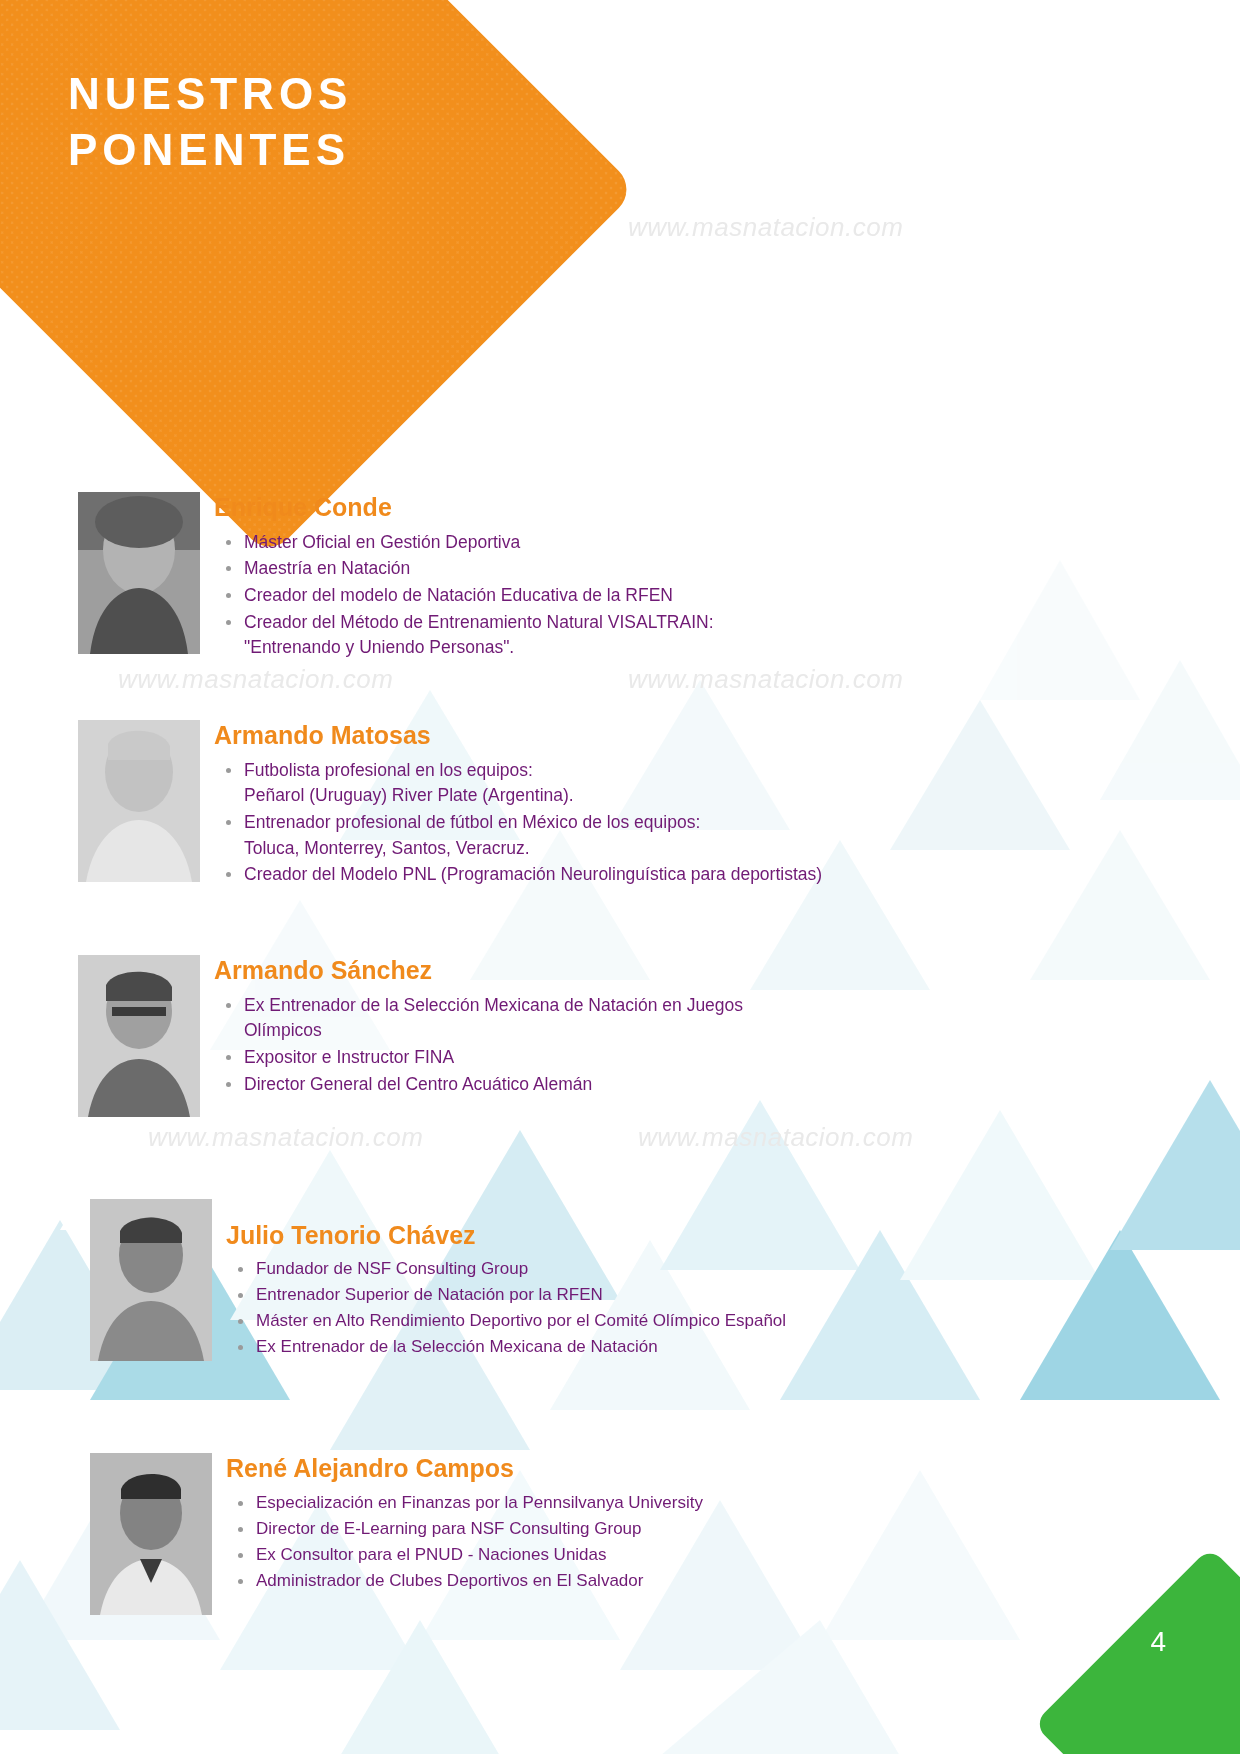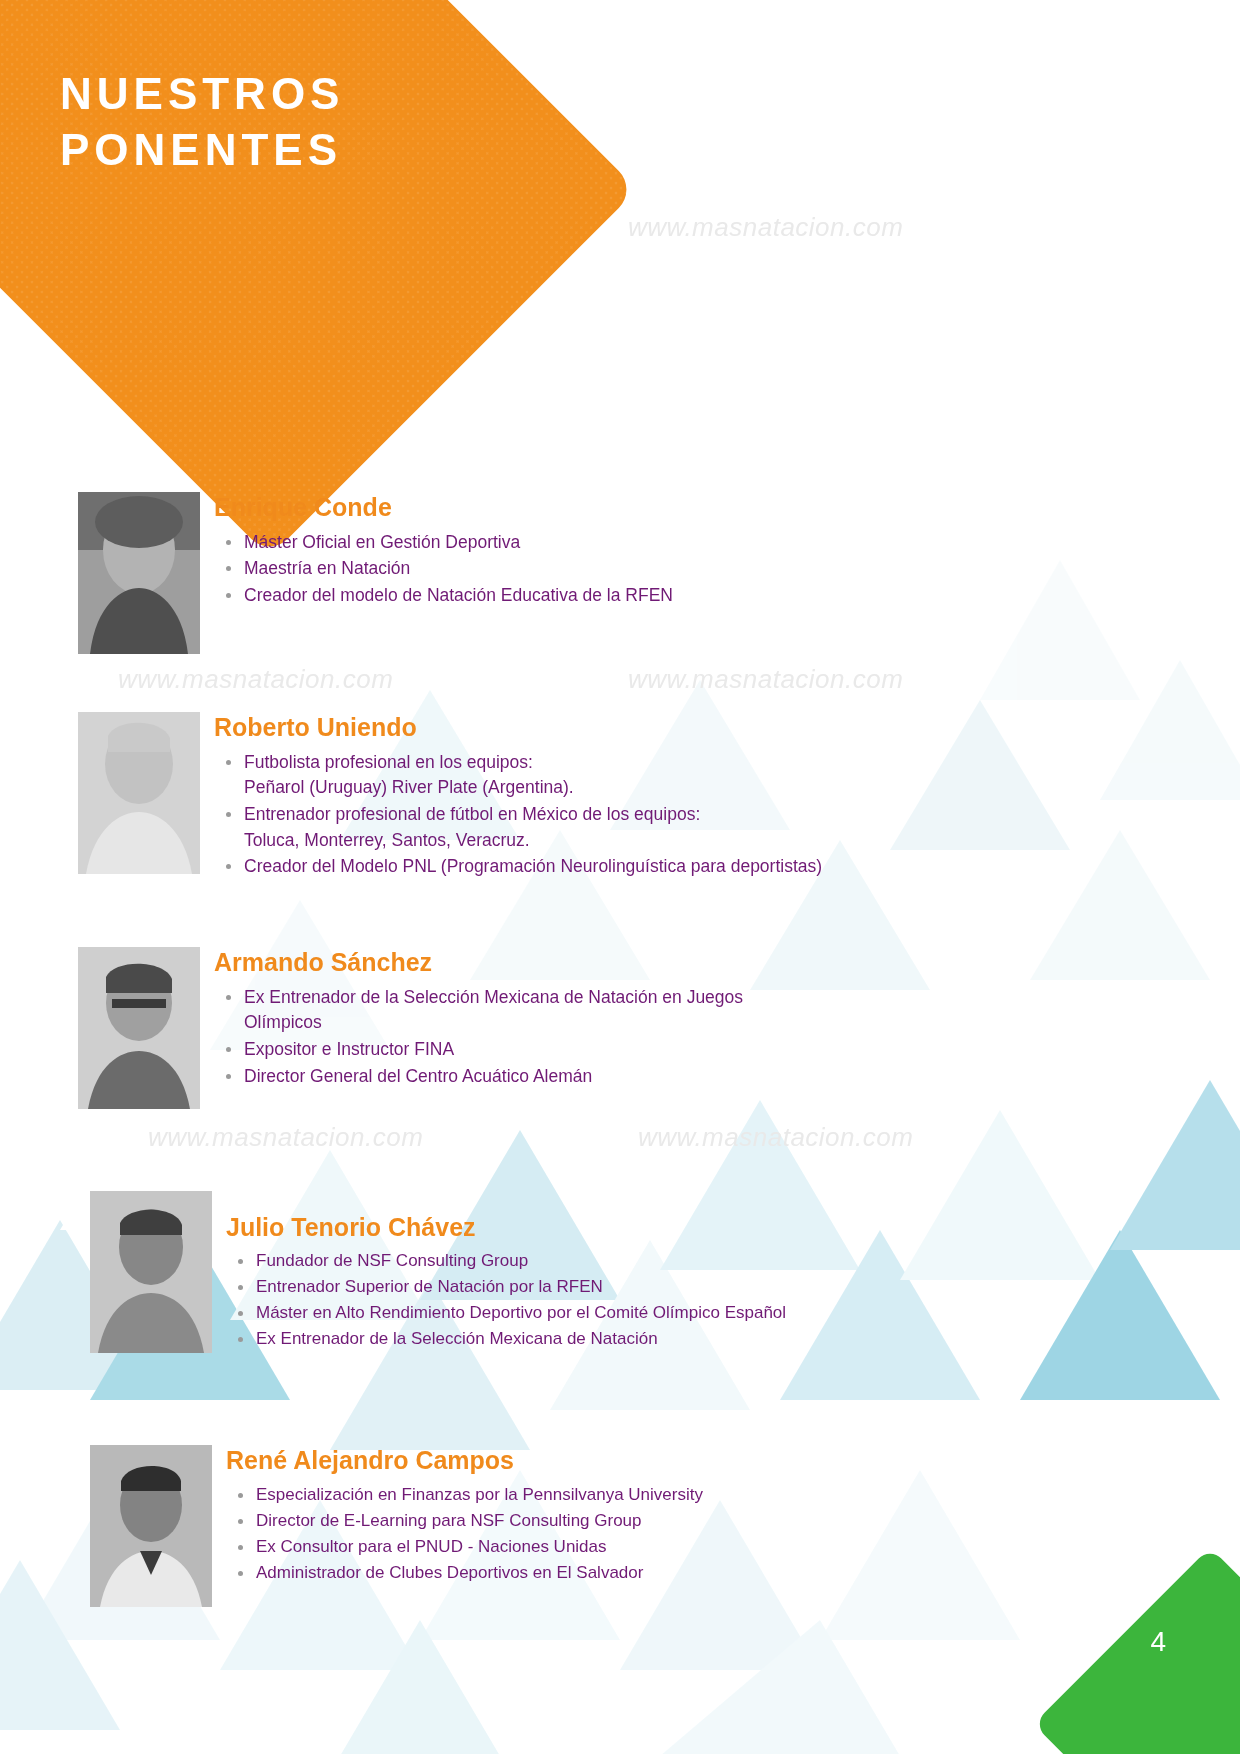--- a/index.html
+++ b/index.html
@@ -40,21 +40,21 @@
     left: 0; top: 0;
     width: 660px;
     height: 520px;
     background-image:
       radial-gradient(rgba(255,255,255,0.10) 1px, transparent 1.2px);
     background-size: 7px 7px;
     border-radius: 26px;
   }
   .header-title {
     position: absolute;
-    left: 60px;
+    left: 68px;
     top: 66px;
     color: #ffffff;
     font-size: 44px;
     font-weight: bold;
     letter-spacing: 5px;
     line-height: 1.28;
     text-transform: uppercase;
     white-space: pre-line;
   }
 
@@ -240,37 +240,39 @@
             <ellipse cx="61" cy="30" rx="44" ry="26" fill="#5d5d5d"></ellipse>
           </svg>
         </div>
       </div>
       <div class="speaker-body">
         <div class="speaker-name">Enrique Conde</div>
         <ul class="bullets">
           <li>Máster Oficial en Gestión Deportiva</li>
           <li>Maestría en Natación</li>
           <li>Creador del modelo de Natación Educativa de la RFEN</li>
+          <li>Creador del Método de Entrenamiento Natural VISALTRAIN:
+"Entrenando y Uniendo Personas".</li>
         </ul>
       </div>
     </div>
 
     <div class="speaker sp-1">
       <div class="photo-wrap">
         <div class="photo">
           <svg class="pg" viewBox="0 0 122 162" preserveAspectRatio="none">
             <rect width="122" height="162" fill="#d3d3cf"></rect>
             <ellipse cx="61" cy="52" rx="34" ry="40" fill="#c8c2b7"></ellipse>
             <path d="M8 162 C16 116 42 100 61 100 C80 100 106 116 114 162 Z" fill="#e6e6e2"></path>
             <path d="M30 24 C38 6 84 6 92 26 L92 40 L30 40 Z" fill="#cfc9be"></path>
           </svg>
         </div>
       </div>
       <div class="speaker-body">
-        <div class="speaker-name">Roberto Uniendo</div>
+        <div class="speaker-name">Armando Matosas</div>
         <ul class="bullets">
           <li>Futbolista profesional en los equipos:
 Peñarol (Uruguay) River Plate (Argentina).</li>
           <li>Entrenador profesional de fútbol en México de los equipos:
 Toluca, Monterrey, Santos, Veracruz.</li>
           <li>Creador del Modelo PNL (Programación Neurolinguística para deportistas)</li>
         </ul>
       </div>
     </div>
 

